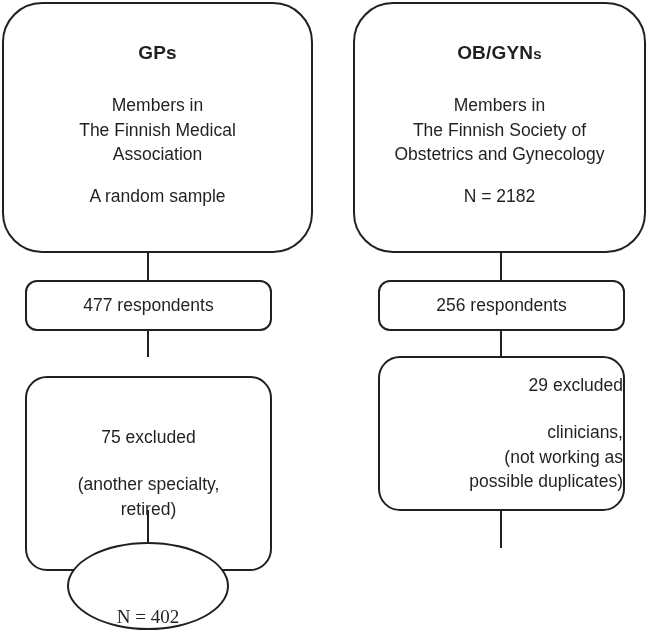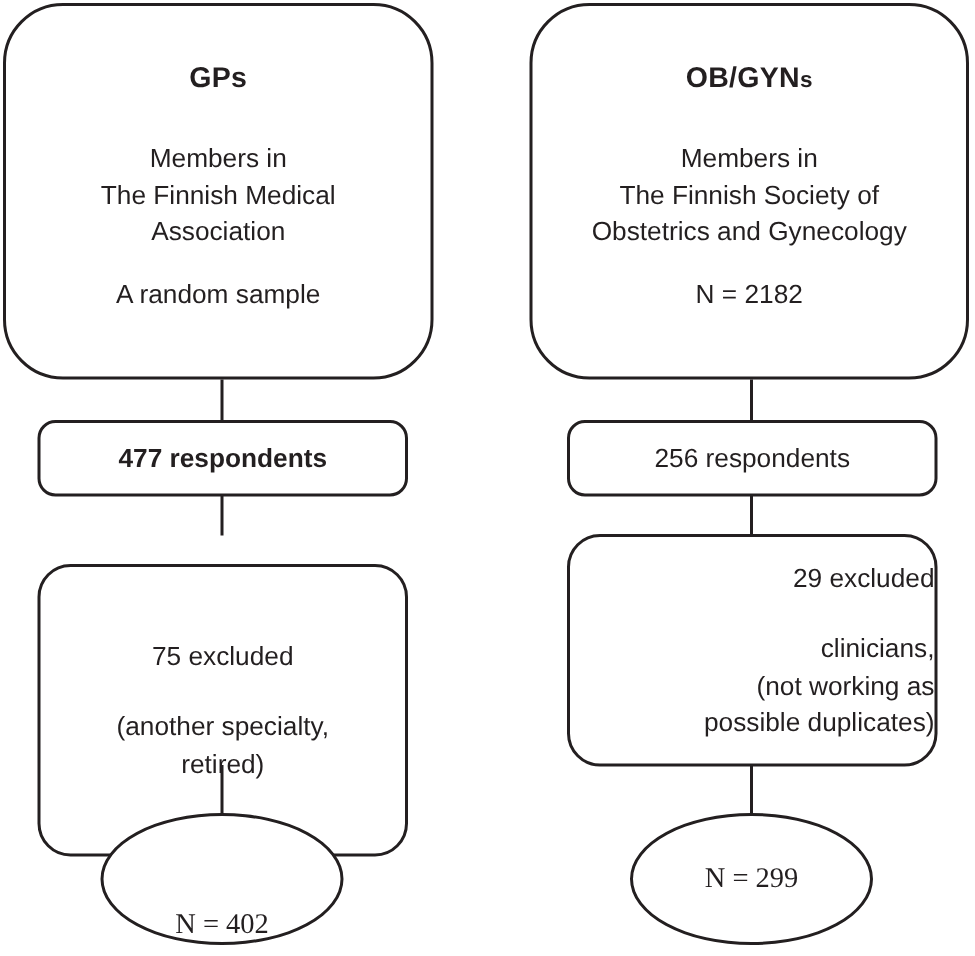--- a/index.html
+++ b/index.html
@@ -50,33 +50,33 @@
     margin-bottom: 26px;
   }
   .source-title .small-s {
     font-size: 15px;
   }
   .gap {
     display: block;
     height: 17px;
   }
 
-  #box-gp-source    { left: 2px;   top: 2px; width: 287px; height: 251px; }
+  #box-gp-source    { left: 2px;   top: 2px; width: 311px; height: 251px; }
   #box-obgyn-source { left: 353px; top: 2px; width: 293px; height: 251px; }
 
   #box-gp-source .source-title    { margin-top: -6px; }
   #box-obgyn-source .source-title { margin-top: -6px; text-align: right; }
 
   
   .respondent-box {
     border-radius: 12px;
     font-size: 17.5px;
     line-height: 1.3;
   }
-  #box-gp-respondents    { left: 25px;  top: 280px; width: 247px; height: 51px; font-weight: bold; }
+  #box-gp-respondents    { left: 25px;  top: 280px; width: 247px; height: 51px; }
   #box-obgyn-respondents { left: 378px; top: 280px; width: 247px; height: 51px; }
 
   
   .excluded-box {
     border-radius: 22px;
     font-size: 17.5px;
     line-height: 1.42;
   }
   #box-gp-excluded    { left: 25px;  top: 376px; width: 247px; height: 195px; }
   #box-obgyn-excluded { left: 378px; top: 356px; width: 247px; height: 155px; align-items: flex-end; }
@@ -171,17 +171,14 @@
 
   <div class="node excluded-box" id="box-obgyn-excluded">
     <span class="line head">29 excluded</span>
     <span class="line">clinicians,</span>
     <span class="line">(not working as</span>
     <span class="line">possible duplicates)</span>
   </div>
 
   <div class="connector" id="conn-obgyn-3"></div>
 
-  <div class="result-ellipse" id="ellipse-obgyn-final">
-    <span class="line">N = 299</span>
-  </div>
 
 </div>
 
 </body></html>

